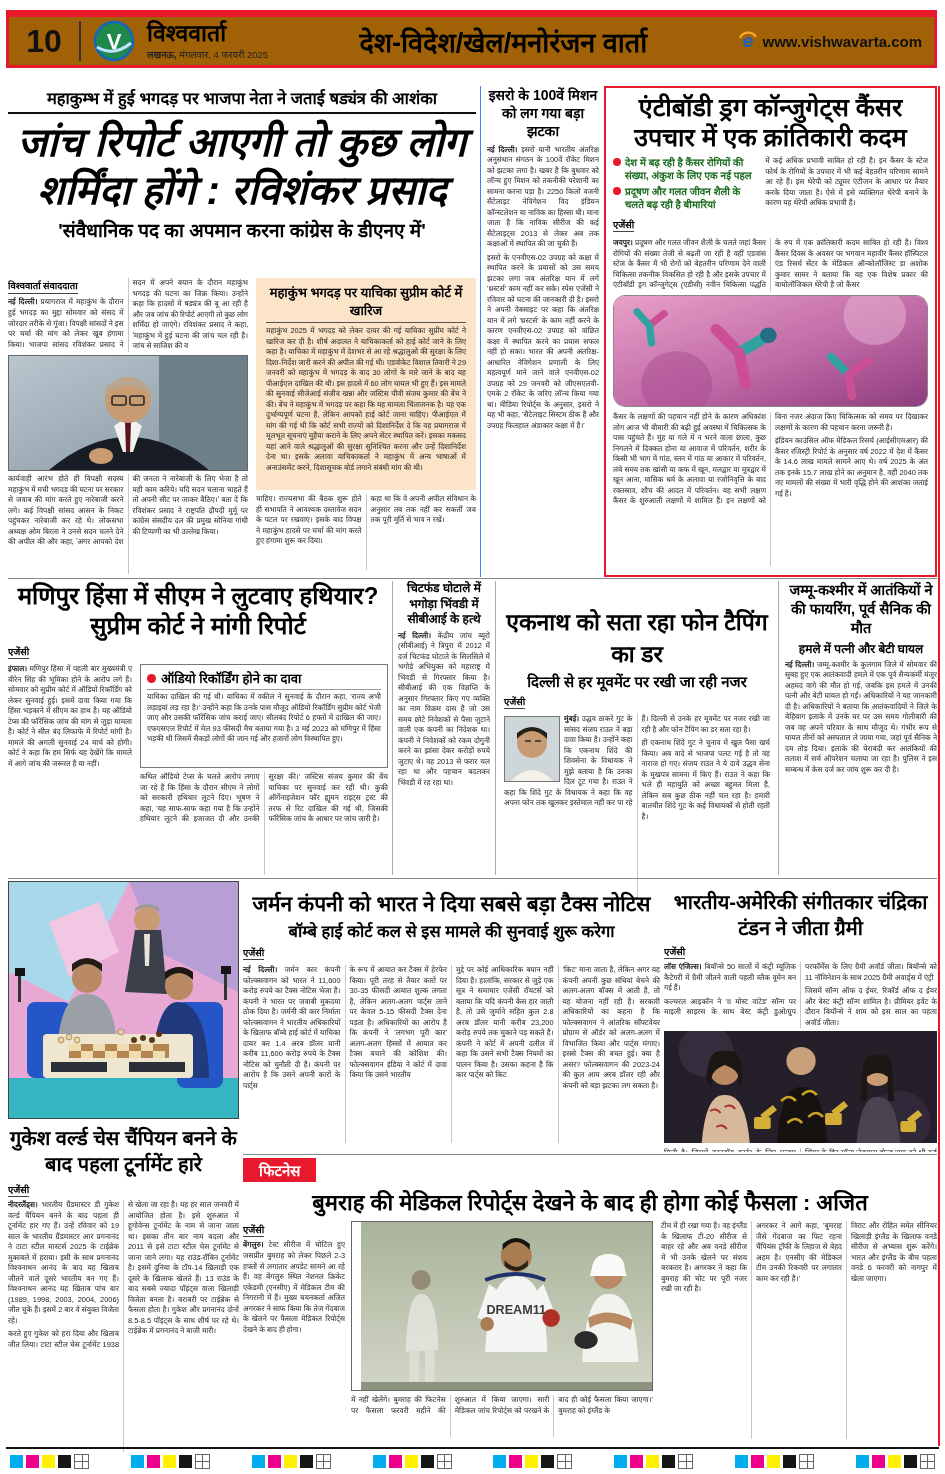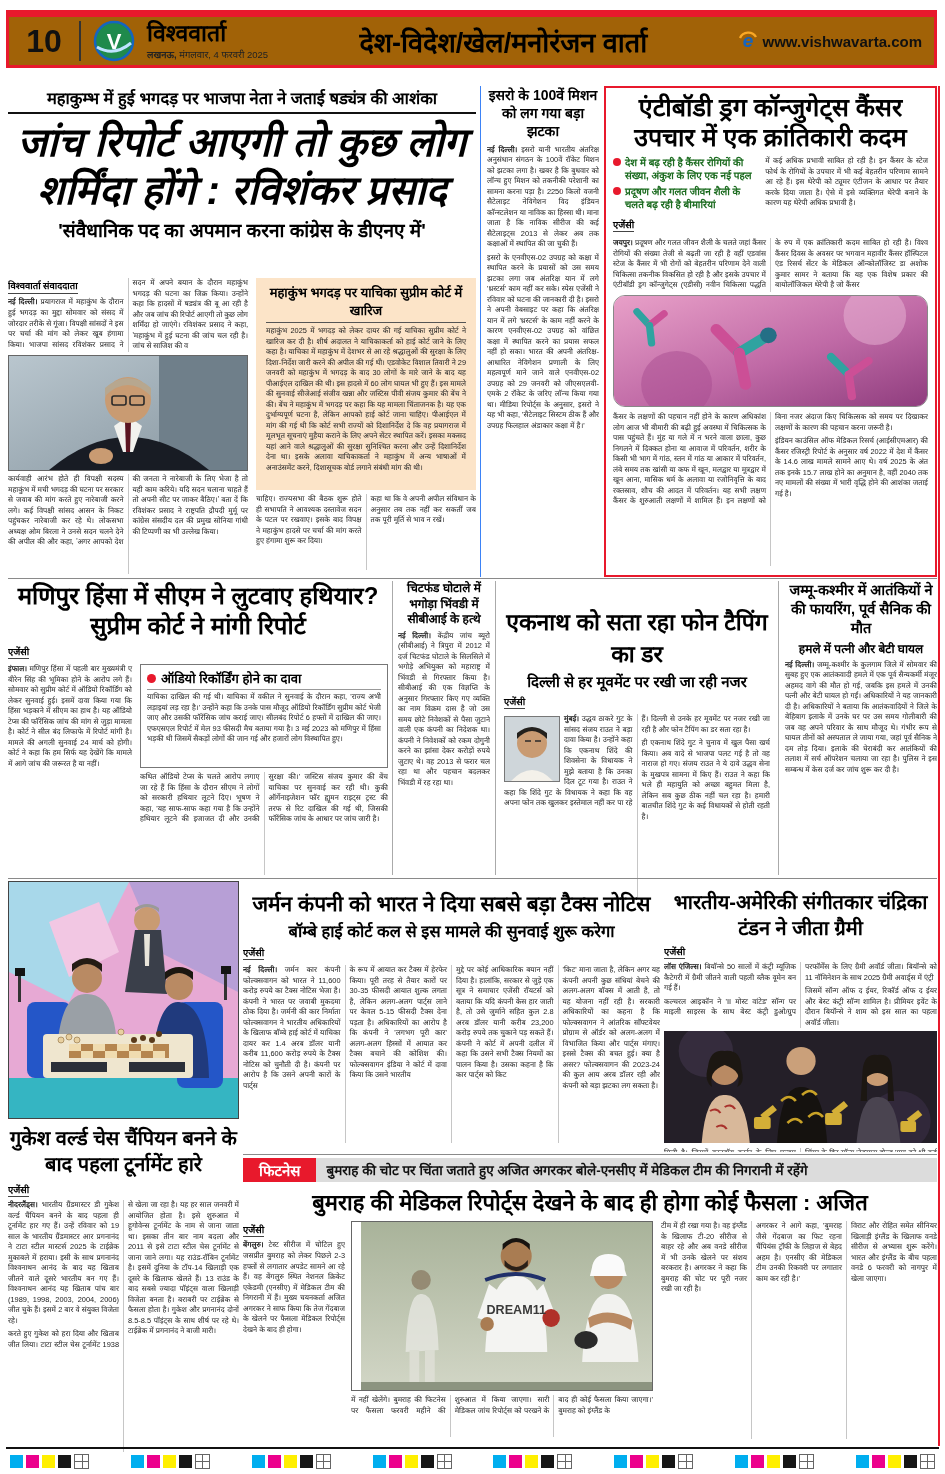--- a/index.html
+++ b/index.html
@@ -467,21 +467,20 @@
       <p>मिली है। जिसमें काउबॉय कार्टर के लिए एल्बम ऑफ द ईयर और बेस्ट कंट्री एल्बम भी शामिल है। सिंगर के हिट सॉन्ग 'टेक्सास होल्ड 'एम' को भी कई कैटेगरी में नॉमिनेट किया गया था।</p>
 
     </div>
   </section>
 
   <div class="hr" style="left:243px; width:694px; top:1154px;"></div>
 
   <section class="art" id="a-fitness">
     <div class="fit-bar">
       <div class="fit-label">फिटनेस</div>
-      <div class="fit-strip">बुमराह की चोट पर चिंता जताते हुए अजित अगरकर बोले-एनसीए में मेडिकल टीम की निगरानी में रहेंगे</div>
     </div>
     <h2 class="fit-head">बुमराह की मेडिकल रिपोर्ट्स देखने के बाद ही होगा कोई फैसला : अजित</h2>
     <div class="fit-body">
       <div class="fit-left bt">
         <span class="byl">एजेंसी</span>
         <p><span class="dl">बेंगलुरु।</span>
            <span>टेस्ट सीरीज में चोटिल हुए जसप्रीत बुमराह को लेकर पिछले 2-3 हफ्तों से लगातार अपडेट सामने आ रहे हैं। वह बेंगलुरु स्थित नेशनल क्रिकेट एकेडमी (एनसीए) में मेडिकल टीम की निगरानी में हैं। मुख्य चयनकर्ता अजित अगरकर ने साफ किया कि तेज गेंदबाज के खेलने पर फैसला मेडिकल रिपोर्ट्स देखने के बाद ही होगा।</span></p>
       </div>
       <figure class="fit-fig">
         <svg width="100%" height="100%" viewBox="0 0 300 168" preserveAspectRatio="none">

